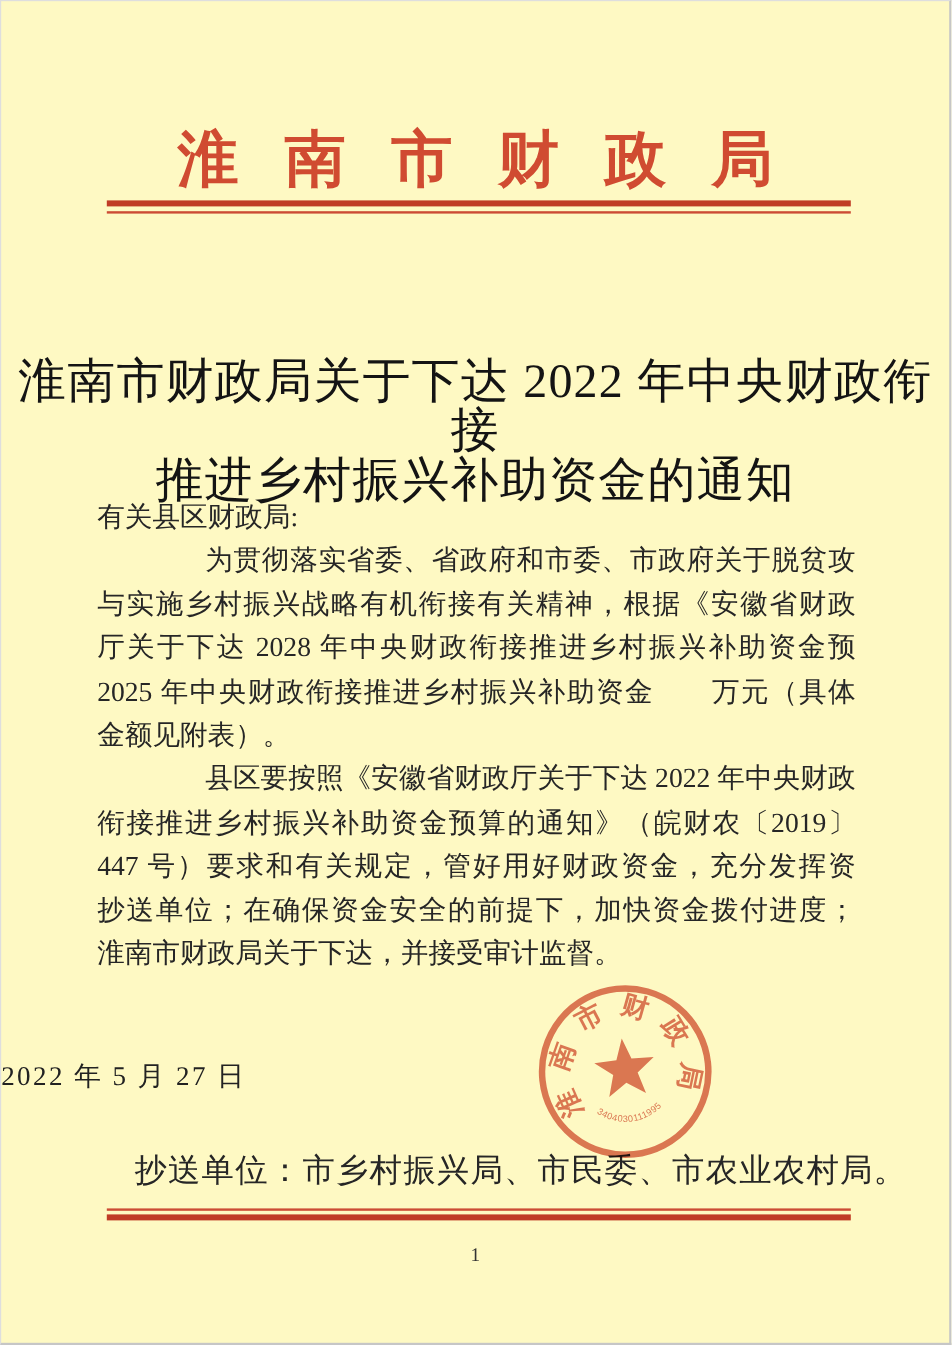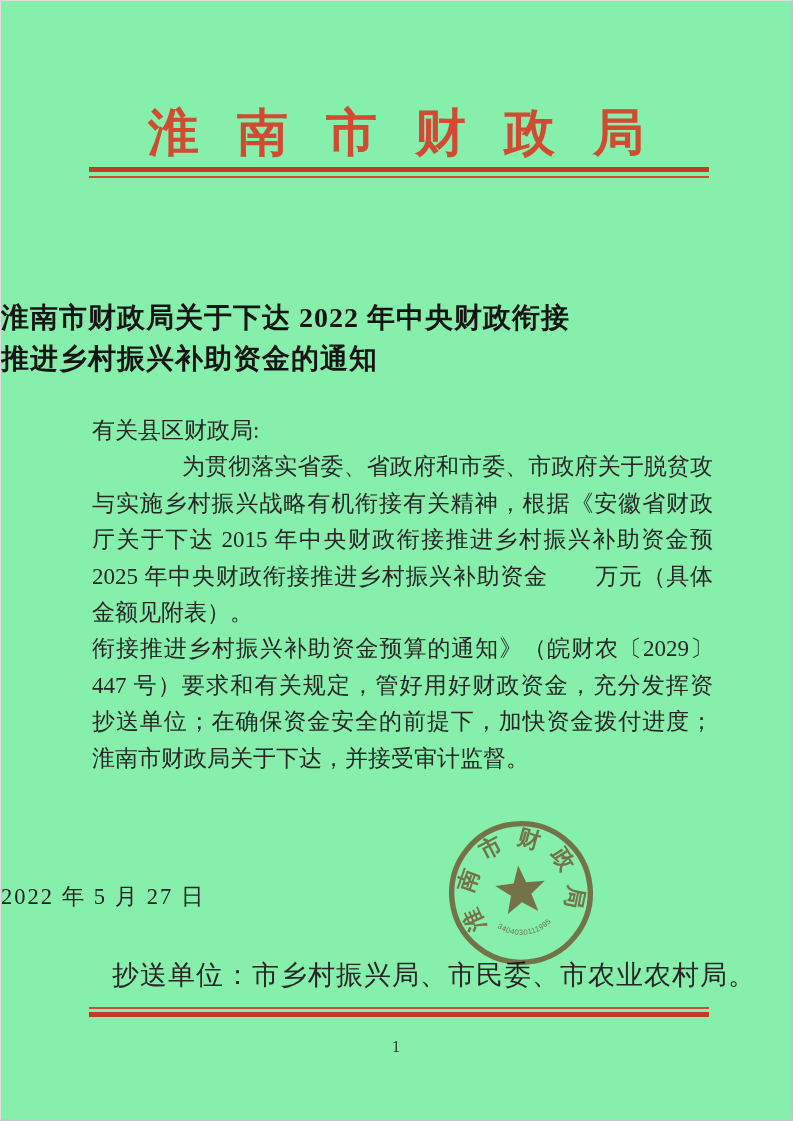--- a/index.html
+++ b/index.html
@@ -1,21 +1,21 @@
 <!DOCTYPE html>
 <html><head>
 <meta charset="utf-8">
 <style>
   html, body { margin: 0; padding: 0; background: #ffffff; }
   .page {
     position: relative;
     width: 793px;
     height: 1121px;
     margin: 0 auto;
-    background: #86efac;
+    background: #fef9c3;
     box-sizing: border-box;
     border: 1px solid #dedede;
     border-right: 2px solid #c6c6c6;
     border-bottom: 2px solid #c6c6c6;
     overflow: hidden;
     font-family: "Liberation Serif", "DejaVu Serif", serif;
     color: #2b2b2b;
   }
   
   .letterhead {
@@ -39,33 +39,34 @@
     position: absolute;
     top: 228px; right: 116px;
     font-size: 21px;
     color: #2b2b2b;
     letter-spacing: 1px;
     white-space: nowrap;
   }
   .doc-title {
     position: absolute;
     top: 296px; left: 0; width: 100%;
-    font-weight: 700;
-    font-size: 28px;
+    text-align: center;
+    font-weight: 400;
+    font-size: 40px;
     line-height: 41px;
     color: #141414;
     letter-spacing: 1px;
   }
   .body-text {
     position: absolute;
     top: 412px; left: 80px; width: 632px;
     font-size: 23px;
     color: #262626;
   }
-  .ln { height: 36.4px; line-height: 36.4px; white-space: nowrap; margin-left: 11px; }
+  .ln { height: 36.4px; line-height: 36.4px; white-space: nowrap; }
   .ln.just { text-align: justify; text-align-last: justify; white-space: normal; overflow: hidden; }
   .ln.ind { text-indent: 90px; }
   .ln.left { text-align: left; }
 
   .date-line {
     position: absolute;
     top: 880px; left: 0; width: 793px;
     padding-right: 198px;
     box-sizing: border-box;
     font-size: 22.5px;
@@ -113,24 +114,25 @@
 
   <div class="doc-title">
     <div>淮南市财政局关于下达 2022 年中央财政衔接</div>
     <div>推进乡村振兴补助资金的通知</div>
   </div>
 
   <div class="body-text">
     <div class="ln left">有关县区财政局:</div>
     <div class="ln just ind">为贯彻落实省委、省政府和市委、市政府关于脱贫攻坚</div>
     <div class="ln just">与实施乡村振兴战略有机衔接有关精神，根据《安徽省财政</div>
-    <div class="ln just">厅关于下达 2015 年中央财政衔接推进乡村振兴补助资金预</div>
+    <div class="ln just">厅关于下达 2028 年中央财政衔接推进乡村振兴补助资金预</div>
     <div class="ln just">2025 年中央财政衔接推进乡村振兴补助资金　　万元（具体</div>
     <div class="ln left">金额见附表）。</div>
-    <div class="ln just">衔接推进乡村振兴补助资金预算的通知》（皖财农〔2029〕</div>
+    <div class="ln just ind">县区要按照《安徽省财政厅关于下达 2022 年中央财政</div>
+    <div class="ln just">衔接推进乡村振兴补助资金预算的通知》（皖财农〔2019〕</div>
     <div class="ln just">447 号）要求和有关规定，管好用好财政资金，充分发挥资</div>
     <div class="ln just">抄送单位；在确保资金安全的前提下，加快资金拨付进度；</div>
     <div class="ln left">淮南市财政局关于下达，并接受审计监督。</div>
   </div>
 
   <div class="date-line">2022 年 5 月 27 日</div>
 
   <svg class="seal" viewBox="0 0 200 200" xmlns="http://www.w3.org/2000/svg">
     <circle cx="100" cy="100" r="90" fill="none" stroke="#cf4b36" stroke-width="7"></circle>
     <polygon points="100,64 108.2,86.7 132.3,87.5 113.3,102.3 120,125.5 100,112 80,125.5 86.7,102.3 67.7,87.5 91.8,86.7" fill="#cf4b36"></polygon>

